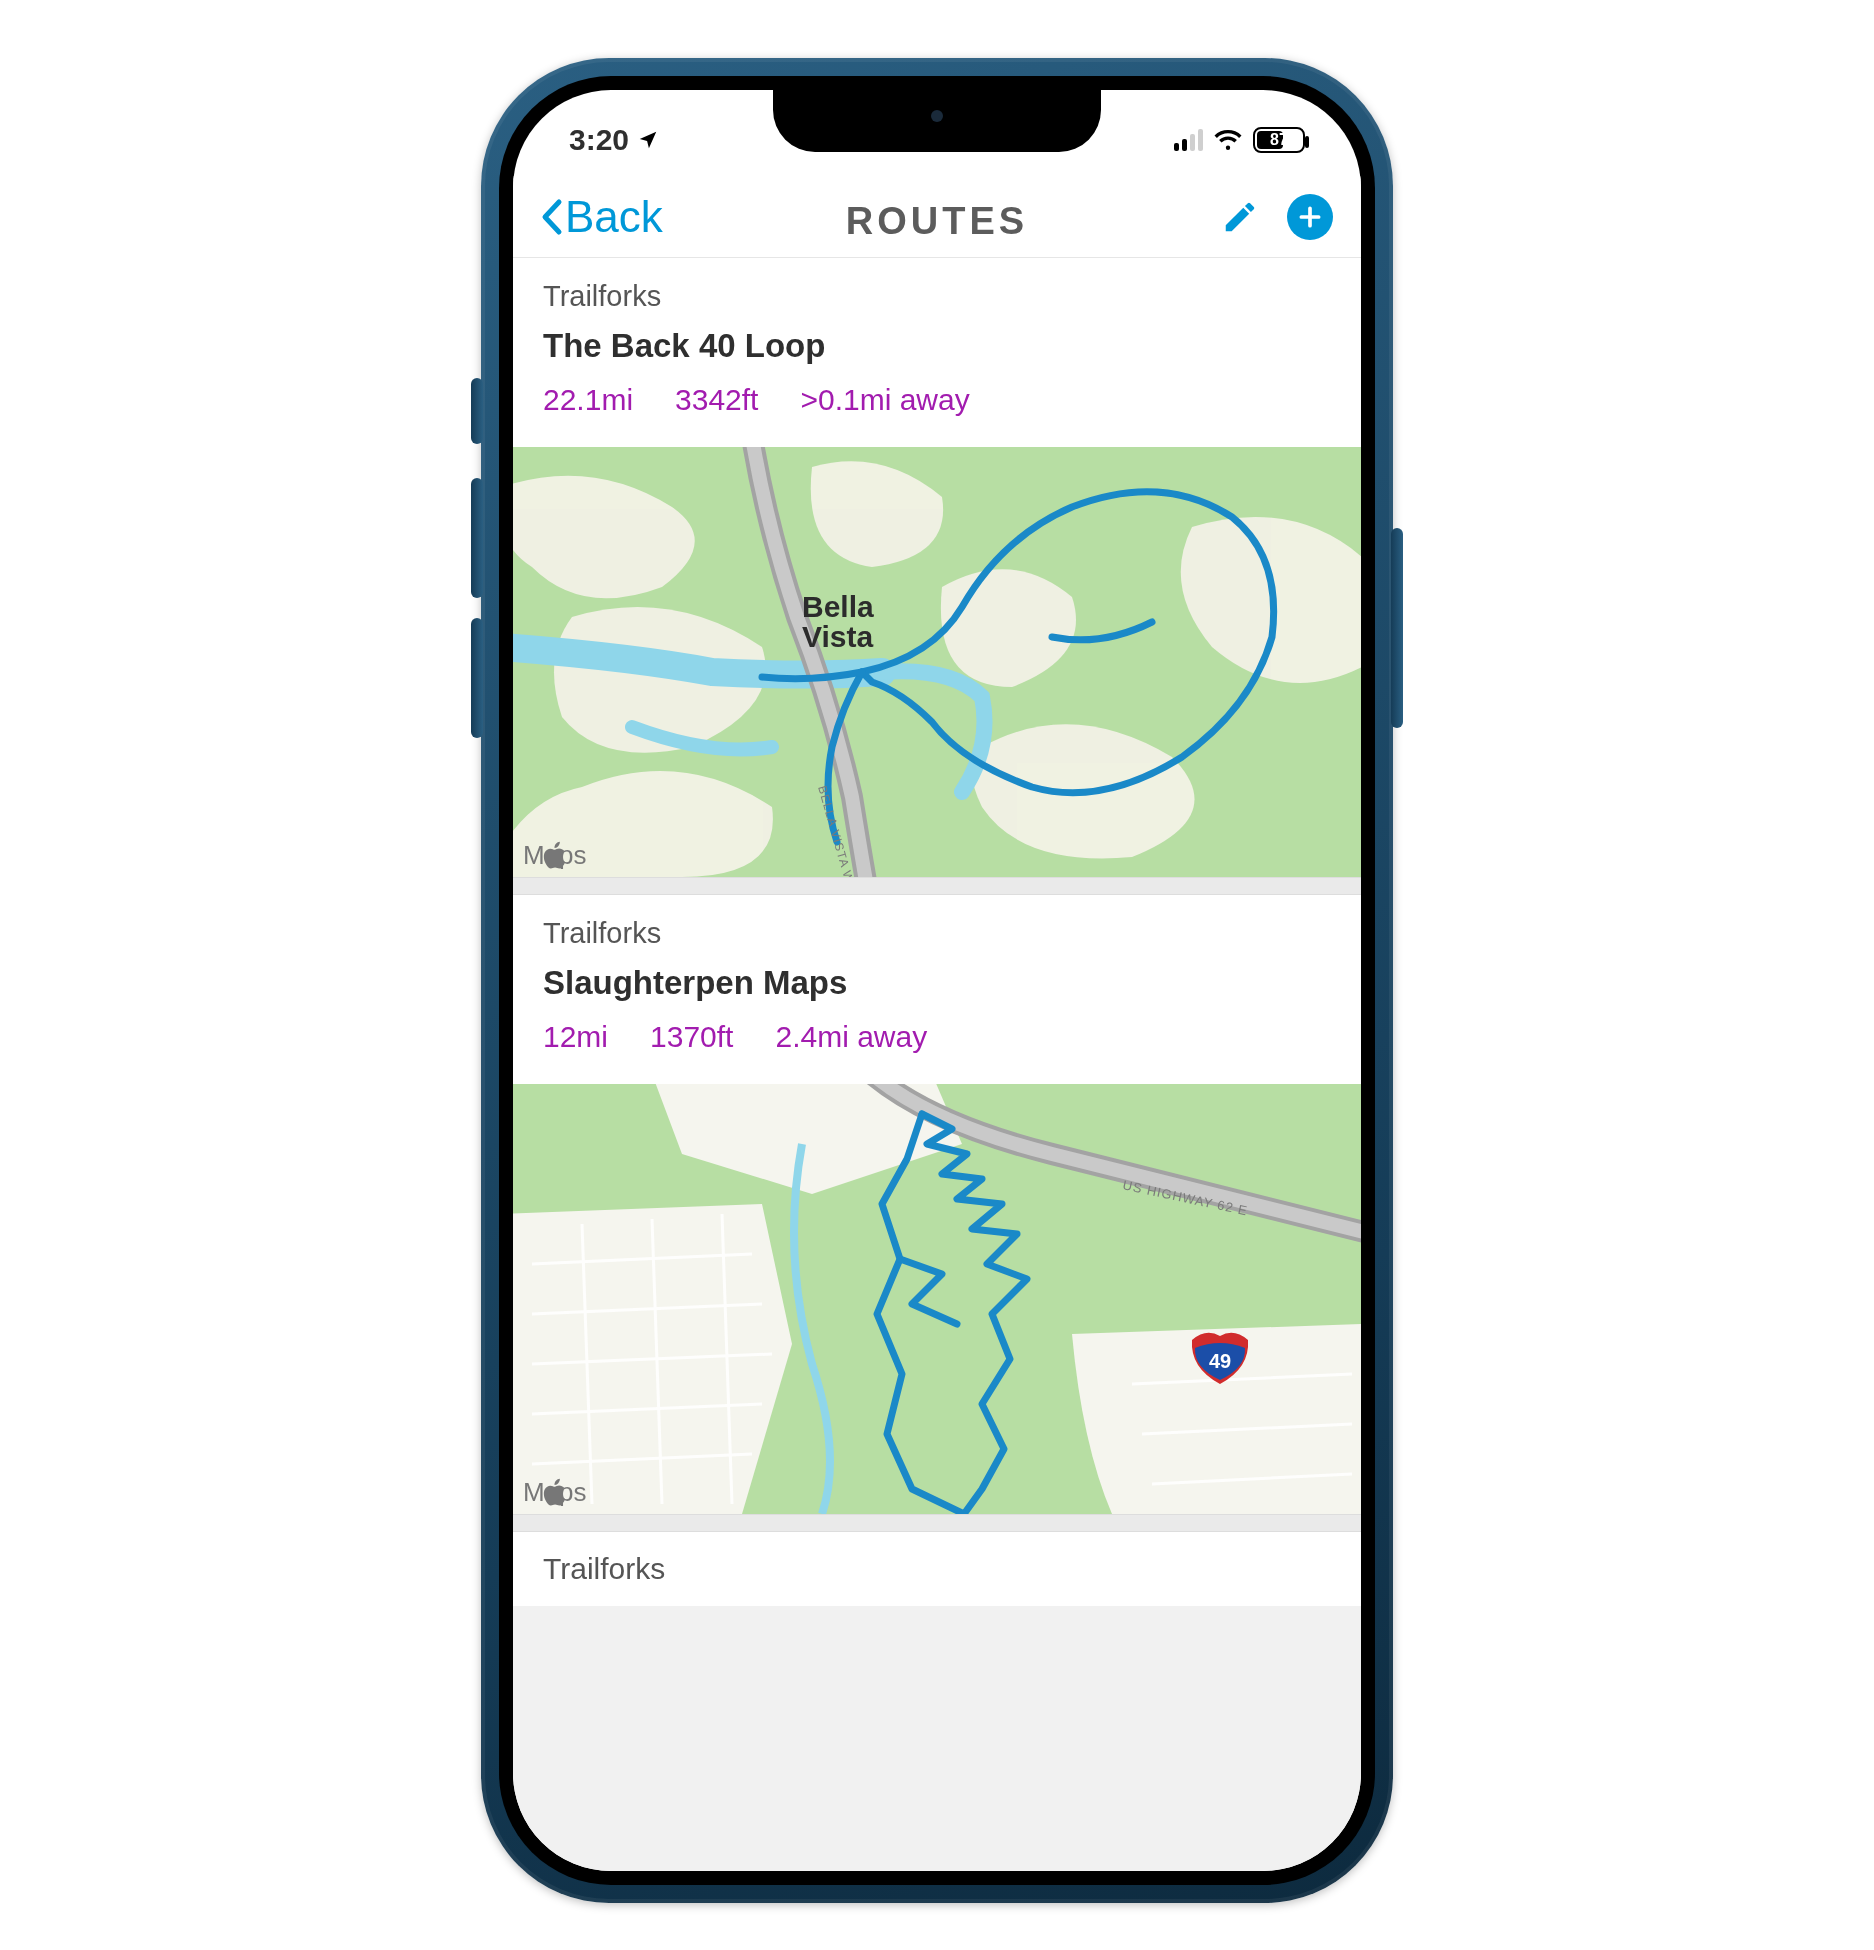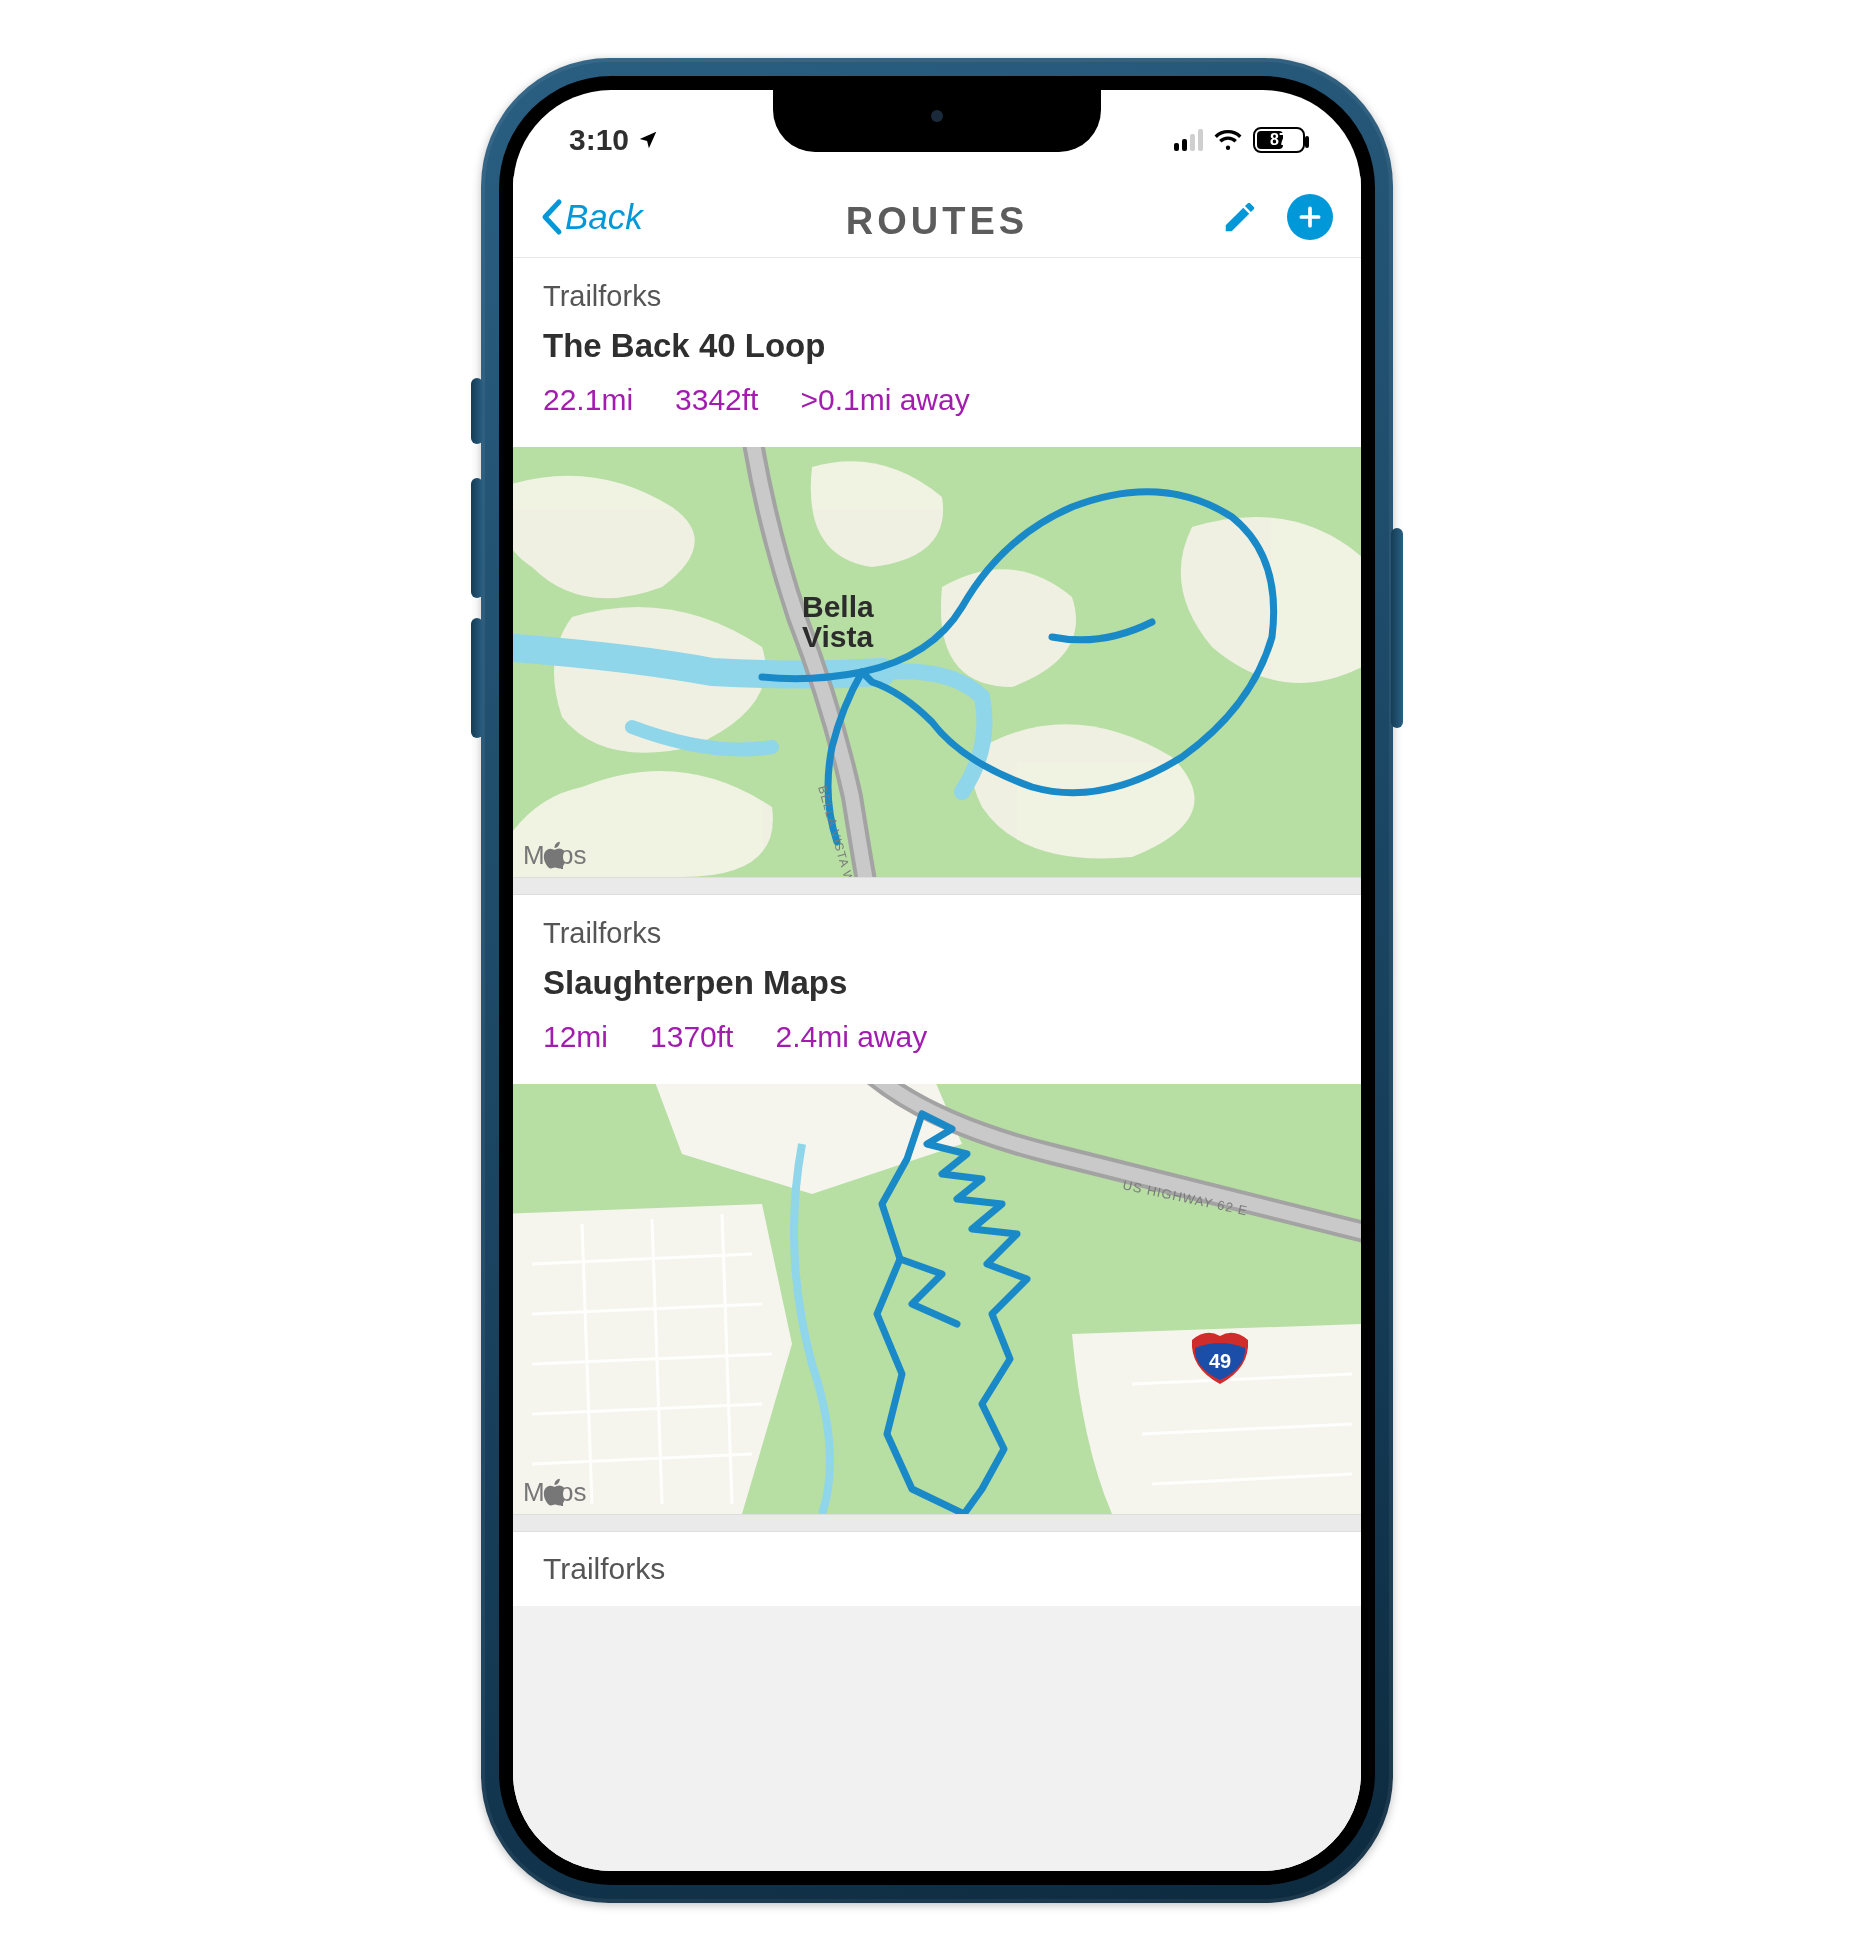--- a/index.html
+++ b/index.html
@@ -66,21 +66,21 @@
 
   
   .navbar{
     position:absolute;top:86px;left:0;right:0;height:82px;border-bottom:1px solid #e6e6e6;background:#fff;display:flex;align-items:center;justify-content:center;z-index:4;
   }
   .nav-title{
     font-family:Impact,"Arial Black","Helvetica Neue",sans-serif;
     font-weight:900;letter-spacing:4px;color:#5c5c5c;font-size:38px;margin-top:10px;
   }
   .nav-back{
-    position:absolute;left:26px;top:0;bottom:0;display:flex;align-items:center;gap:2px;color:var(--blue);font-size:35px;font-style:italic;
+    position:absolute;left:26px;top:0;bottom:0;display:flex;align-items:center;gap:2px;color:var(--blue);font-size:44px;
   }
   .nav-actions{position:absolute;right:28px;top:0;bottom:0;display:flex;align-items:center;gap:28px;}
   .add-btn{
     width:46px;height:46px;border-radius:50%;background:var(--blue);display:flex;align-items:center;justify-content:center;
   }
 
   
   .content{
     position:absolute;left:0;right:0;top:168px;bottom:0;overflow:hidden;background:#f1f1f1;font-size:30px;
   }
@@ -111,21 +111,21 @@
 
     <div class="phone-ring">
       <div class="screen">
 
         <div class="notch">
             <div class="dot"></div>
           </div>
 
         <div class="status">
           <div class="status-left">
-            <span>3:10</span>
+            <span>3:20</span>
             <svg width="22" height="22" viewBox="0 0 24 24">
               <path d="M3 11 L21 3 L13 21 L11 13 Z" fill="#000"></path>
             </svg>
           </div>
           <div class="status-right">
             <div class="signal-bars">
               <span class="sb1 on"></span>
                 <span class="sb2 on"></span>
                 <span class="sb3"></span>
                 <span class="sb4"></span>

